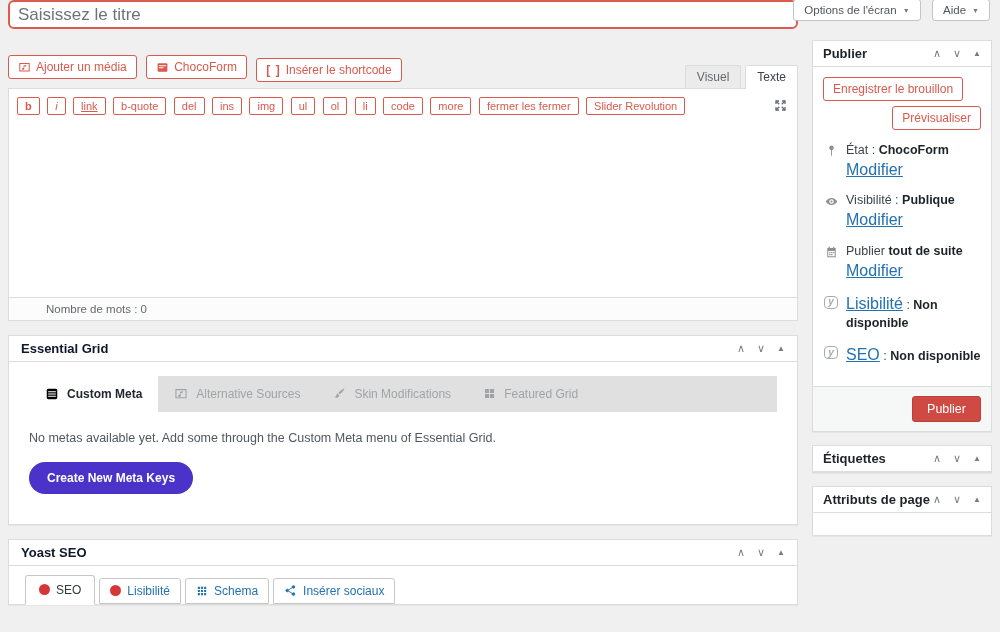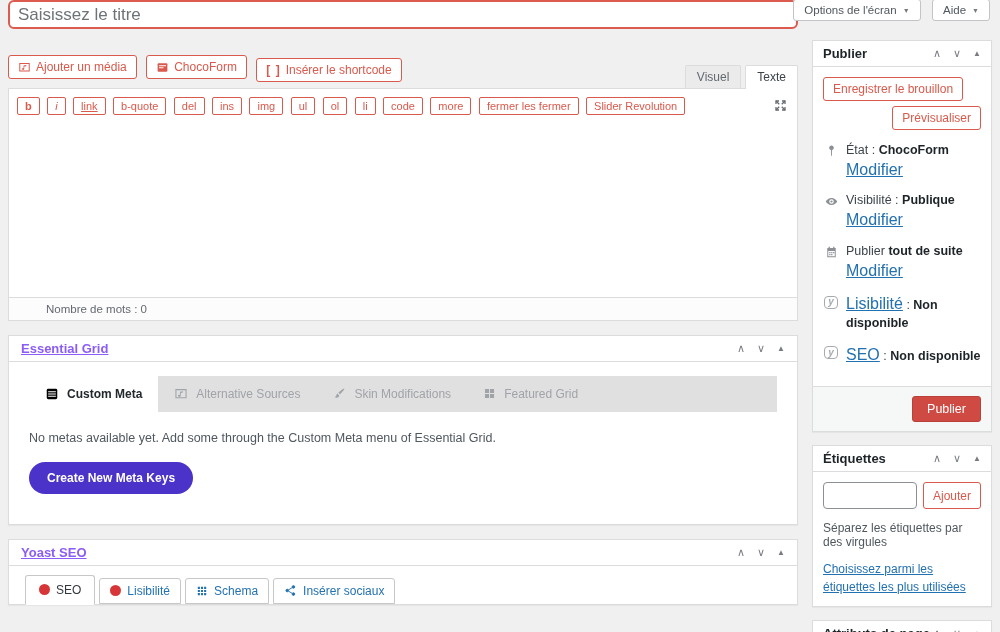--- a/index.html
+++ b/index.html
@@ -45,21 +45,21 @@
   .qt-b{font-weight:bold;}.qt-i{font-style:italic;}.qt-link{text-decoration:underline;}
   .expand-btn{position:absolute;top:7px;right:9px;color:#646970;cursor:pointer;}
   .editor-content{height:176px;cursor:text;}
   .word-count-bar{border-top:1px solid var(--border);background:#fcfcfc;padding:5px 10px 5px 37px;
     font-size:11.5px;color:#646970;}
 
   
   .postbox{background:#fff;border:1px solid var(--border);margin-top:14px;box-shadow:0 1px 1px rgba(0,0,0,.04);}
   .postbox-header{display:flex;justify-content:space-between;align-items:center;padding:5px 12px;
     border-bottom:1px solid var(--border);}
-  .postbox-title{font-size:13px;font-weight:700;color:#8b5cf6;text-decoration:underline;}
+  .postbox-title{font-size:13px;font-weight:700;color:#0f172a;}
   .handle-actions{display:flex;align-items:center;gap:12px;color:#787c82;font-size:11px;}
   .handle-actions span{cursor:pointer;}
   .handle-actions .tri{font-size:8px;}
 
   
   .eg-body{padding:14px 20px 30px;}
   .eg-tabs{display:flex;background:#e0e0e0;}
   .eg-tab{display:flex;align-items:center;gap:8px;padding:11px 16px;font-size:12px;color:#a0a3a8;cursor:pointer;}
   .eg-tab.active{background:#fff;color:#23282d;font-weight:700;}
   .eg-tab.active .svgi{color:#000;}
@@ -341,28 +341,20 @@
 
     <div class="side-postbox">
       <div class="side-header">
         <span class="side-title">Étiquettes</span>
         <span class="handle-actions">
           <span>∧</span>
           <span>∨</span>
           <span class="tri">▲</span>
         </span>
       </div>
-      <div class="tags-body">
-        <div class="tag-row">
-          <input class="tag-input" type="text" value="" style="">
-          <button class="btn-outline">Ajouter</button>
-        </div>
-        <div class="tags-hint">Séparez les étiquettes par des virgules</div>
-        <a class="tags-link">Choisissez parmi les étiquettes les plus utilisées</a>
-      </div>
     </div>
 
     <div class="side-postbox">
       <div class="side-header">
         <span class="side-title">Attributs de page</span>
         <span class="handle-actions">
           <span>∧</span>
           <span>∨</span>
           <span class="tri">▲</span>
         </span>

